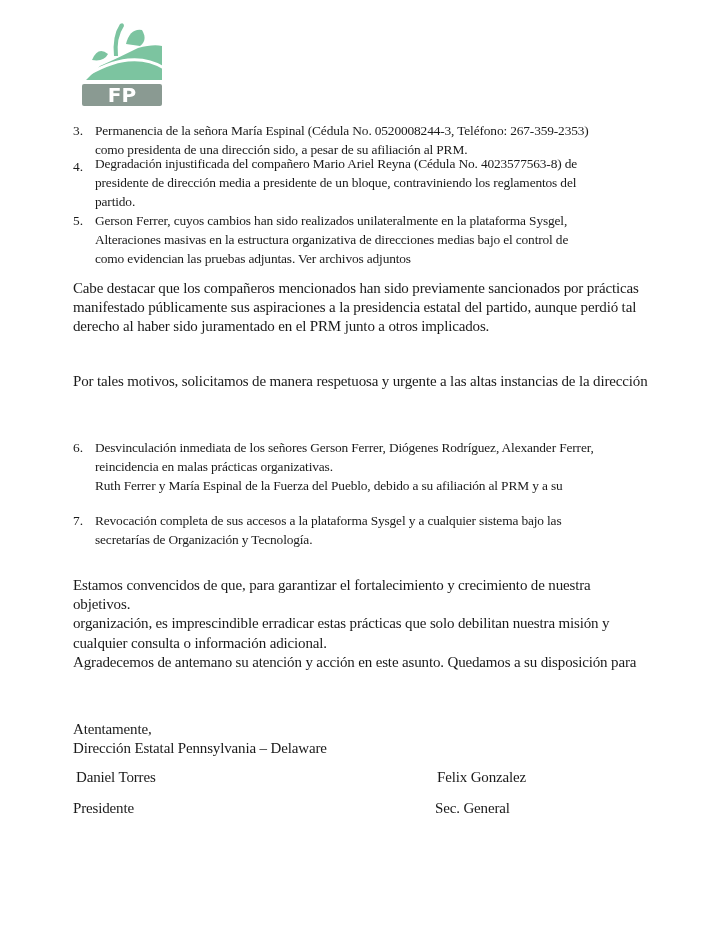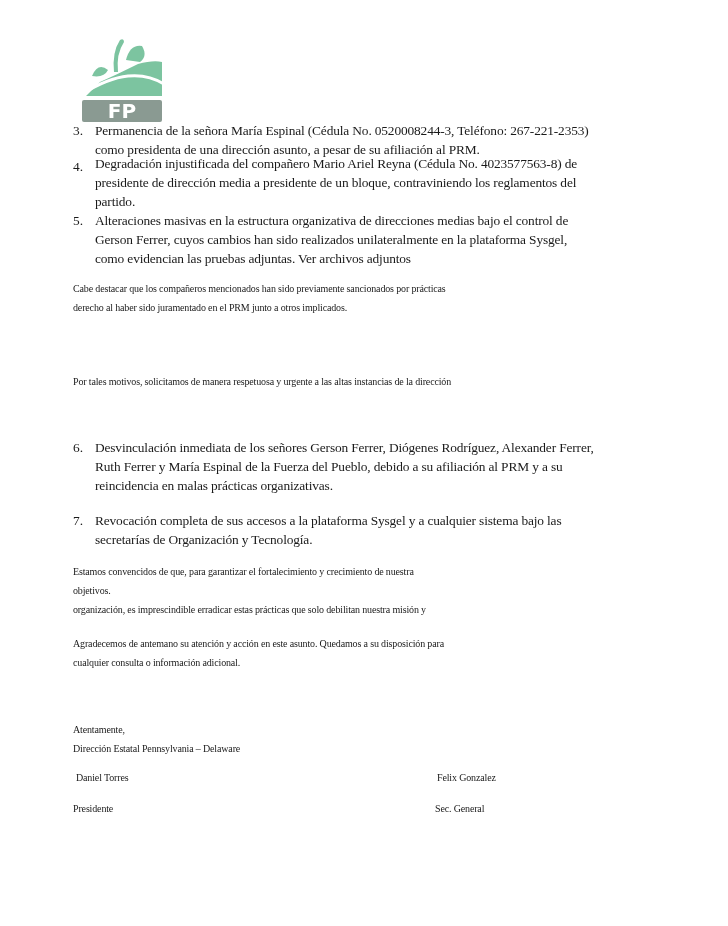--- a/index.html
+++ b/index.html
@@ -1,25 +1,25 @@
 <!DOCTYPE html>
 <html><head>
   <meta charset="utf-8">
   <style>
     html, body { margin: 0; padding: 0; background: #ffffff; }
     body {
       width: 728px; height: 926px; position: relative; overflow: hidden;
       font-family: "Liberation Serif", "DejaVu Serif", serif;
       color: #1a1a1a;
     }
-    .logo { position: absolute; left: 78px; top: 32px; width: 90px; height: 90px; }
+    .logo { position: absolute; left: 78px; top: 16px; width: 90px; height: 90px; }
     .logo svg { display: block; }
     .text {
       position: absolute; left: 73px;
-      font-size: 10px; line-height: 19px; letter-spacing: -0.15px;
+      font-size: 15px; line-height: 19px; letter-spacing: -0.15px;
       white-space: nowrap;
     }
     .num { position: absolute; left: 73px; font-size: 13.4px; line-height: 19px; }
     .li { position: absolute; left: 95px; font-size: 13.4px; line-height: 19px; white-space: nowrap; letter-spacing: -0.15px; }
     .line { display: block; }
   </style>
 </head>
 <body>
 
 <div class="logo">
@@ -30,69 +30,70 @@
     <path d="M48 28 Q52 12 64 14 Q70 24 62 30 Z" fill="#7cc4a0"></path>
     <path d="M4 62 Q30 46 50 44 Q70 42 86 52" stroke="#ffffff" stroke-width="3" fill="none"></path>
     <path d="M6 68 L86 68 L86 64 L6 64 Z" fill="#ffffff"></path>
     <rect x="4" y="68" width="80" height="22" rx="2" fill="#8a9a92"></rect>
     <text x="44" y="86" text-anchor="middle" font-family="DejaVu Sans, sans-serif" font-weight="bold" font-size="20" fill="#ffffff">FP</text>
   </svg>
 </div>
 
 <span class="num" style="top:121px">3.</span>
 <div class="li" style="top:121px">
-  <span class="line">Permanencia de la señora María Espinal (Cédula No. 0520008244-3, Teléfono: 267-221-2353)</span>
-  <span class="line">como presidenta de una dirección asunto, a pesar de su afiliación al PRM.</span>
+  <span class="line">Permanencia de la señora María Espinal (Cédula No. 0520008244-3, Teléfono: 267-359-2353)</span>
+  <span class="line">como presidenta de una dirección sido, a pesar de su afiliación al PRM.</span>
 </div>
 
 <span class="num" style="top:157px">4.</span>
 <div class="li" style="top:154px">
   <span class="line">Degradación injustificada del compañero Mario Ariel Reyna (Cédula No. 4023577563-8) de</span>
   <span class="line">presidente de dirección media a presidente de un bloque, contraviniendo los reglamentos del</span>
   <span class="line">partido.</span>
 </div>
 
 <span class="num" style="top:211px">5.</span>
 <div class="li" style="top:211px">
+  <span class="line">Gerson Ferrer, cuyos cambios han sido realizados unilateralmente en la plataforma Sysgel,</span>
   <span class="line">Alteraciones masivas en la estructura organizativa de direcciones medias bajo el control de</span>
-  <span class="line">Gerson Ferrer, cuyos cambios han sido realizados unilateralmente en la plataforma Sysgel,</span>
   <span class="line">como evidencian las pruebas adjuntas. Ver archivos adjuntos</span>
 </div>
 
 <div class="text" style="top:279px">
   <span class="line">Cabe destacar que los compañeros mencionados han sido previamente sancionados por prácticas</span>
+  <span class="line">manifestado públicamente sus aspiraciones a la presidencia estatal del partido, aunque perdió tal</span>
   <span class="line">derecho al haber sido juramentado en el PRM junto a otros implicados.</span>
 </div>
 
 <div class="text" style="top:372px">
   <span class="line">Por tales motivos, solicitamos de manera respetuosa y urgente a las altas instancias de la dirección</span>
 </div>
 
 <span class="num" style="top:438px">6.</span>
 <div class="li" style="top:438px">
   <span class="line">Desvinculación inmediata de los señores Gerson Ferrer, Diógenes Rodríguez, Alexander Ferrer,</span>
+  <span class="line">reincidencia en malas prácticas organizativas.</span>
   <span class="line">Ruth Ferrer y María Espinal de la Fuerza del Pueblo, debido a su afiliación al PRM y a su</span>
-  <span class="line">reincidencia en malas prácticas organizativas.</span>
 </div>
 
 <span class="num" style="top:511px">7.</span>
 <div class="li" style="top:511px">
   <span class="line">Revocación completa de sus accesos a la plataforma Sysgel y a cualquier sistema bajo las</span>
   <span class="line">secretarías de Organización y Tecnología.</span>
 </div>
 
-<div class="text" style="top:562px">
+<div class="text" style="top:576px">
   <span class="line">Estamos convencidos de que, para garantizar el fortalecimiento y crecimiento de nuestra</span>
   <span class="line">objetivos.</span>
   <span class="line">organización, es imprescindible erradicar estas prácticas que solo debilitan nuestra misión y</span>
 </div>
 
 <div class="text" style="top:634px">
+  <span class="line">cualquier consulta o información adicional.</span>
   <span class="line">Agradecemos de antemano su atención y acción en este asunto. Quedamos a su disposición para</span>
-  <span class="line">cualquier consulta o información adicional.</span>
 </div>
 
 <div class="text" style="top:720px">
   <span class="line">Atentamente,</span>
   <span class="line">Dirección Estatal Pennsylvania – Delaware</span>
 </div>
 
 <span class="text" style="top:768px; left:76px">Daniel Torres</span>
 <span class="text" style="top:799px; left:73px">Presidente</span>
 <span class="text" style="top:768px; left:437px">Felix Gonzalez</span>

